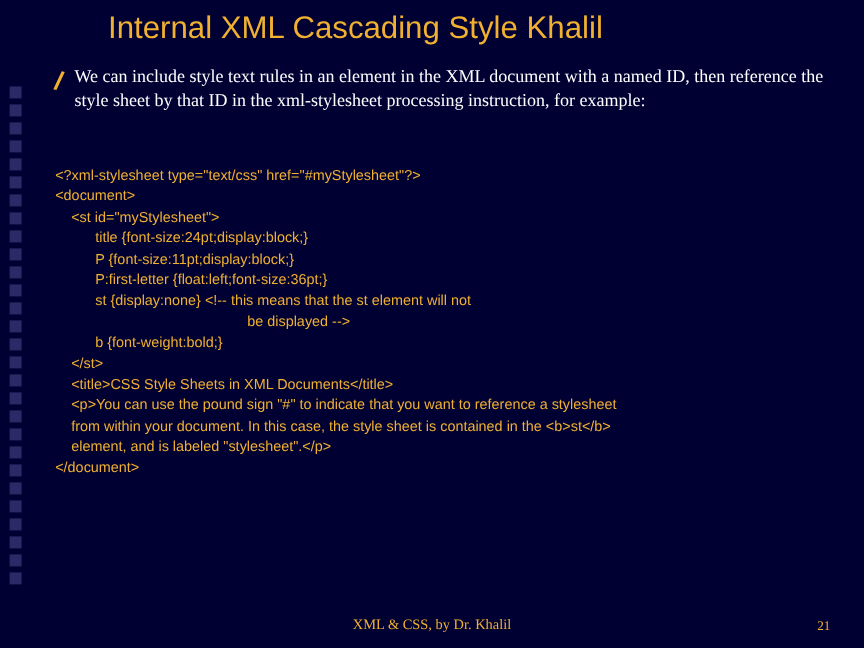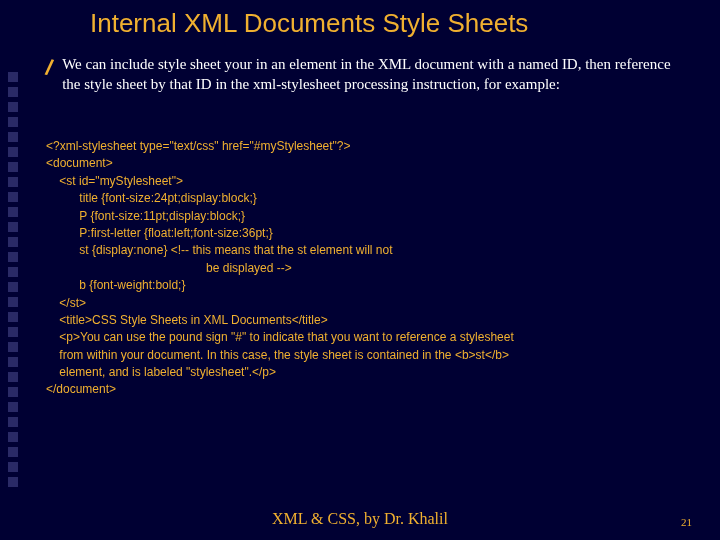--- a/index.html
+++ b/index.html
@@ -68,21 +68,21 @@
     line-height: 1.45;
     white-space: pre-wrap;
   }
   .footer-text {
     position: absolute;
     bottom: 12px;
     left: 0;
     width: 100%;
     text-align: center;
     color: #f0b030;
-    font-size: 16px;
+    font-size: 12px;
     font-family: "Times New Roman", serif;
   }
   .page-num {
     position: absolute;
     bottom: 12px;
     right: 28px;
     color: #f0b030;
     font-size: 11px;
     font-family: "Times New Roman", serif;
   }
@@ -114,25 +114,25 @@
   <div class="sq"></div>
   <div class="sq"></div>
   <div class="sq"></div>
   <div class="sq"></div>
   <div class="sq"></div>
   <div class="sq"></div>
   <div class="sq"></div>
   <div class="sq"></div>
 </div>
 
-<div class="title">Internal XML Documents Style Sheets</div>
+<div class="title">Internal XML Cascading Style Khalil</div>
 
 <div class="bullet-row">
   <div class="bullet-mark">/</div>
-  <div class="intro">We can include style sheet your in an element in the XML document with a named ID, then reference the style sheet by that ID in the xml-stylesheet processing instruction, for example:</div>
+  <div class="intro">We can include style text rules in an element in the XML document with a named ID, then reference the style sheet by that ID in the xml-stylesheet processing instruction, for example:</div>
 </div>
 
 <div class="code-block">&lt;?xml-stylesheet type="text/css" href="#myStylesheet"?&gt;
 &lt;document&gt;
     &lt;st id="myStylesheet"&gt;
           title {font-size:24pt;display:block;}
           P {font-size:11pt;display:block;}
           P:first-letter {float:left;font-size:36pt;}
           st {display:none} &lt;!-- this means that the st element will not
                                                 be displayed --&gt;

